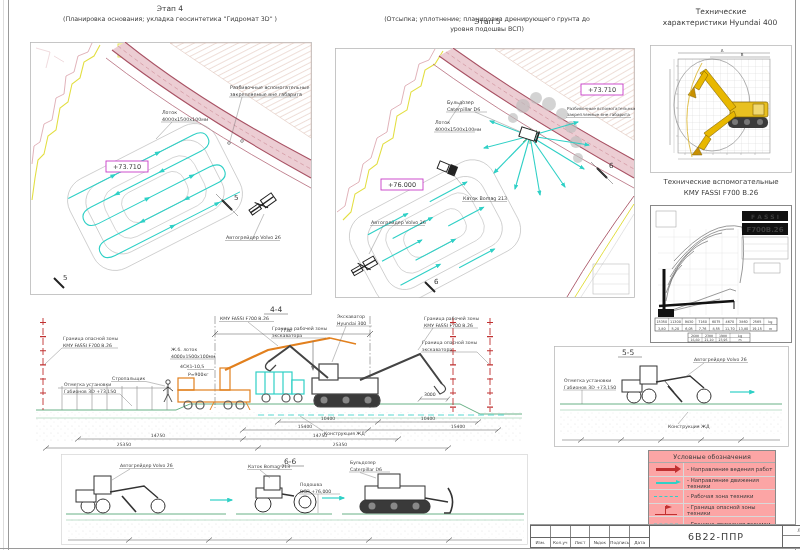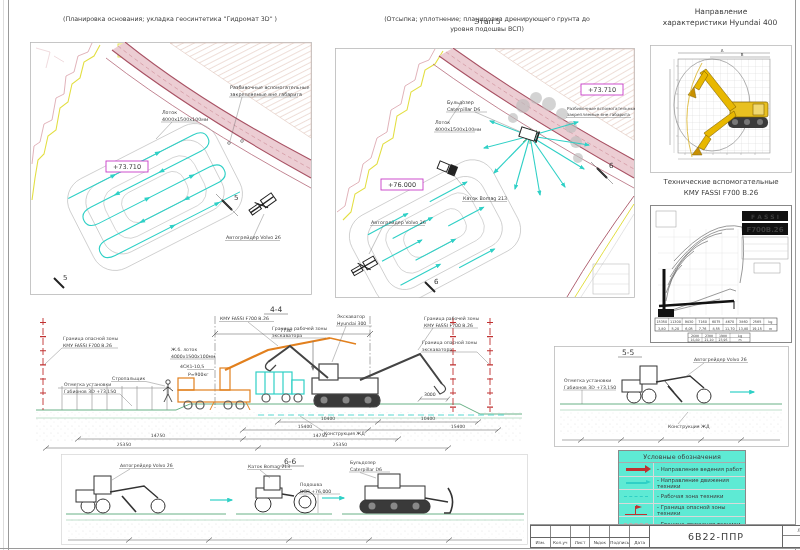--- a/index.html
+++ b/index.html
@@ -5,21 +5,21 @@
   html,body{margin:0;padding:0;background:#e8e8e8;}
   .sheet{position:relative;width:800px;height:550px;background:#ffffff;overflow:hidden;
          font-family:"DejaVu Sans",sans-serif;color:#3c3c3c;}
   .abs{position:absolute;}
   .ttl{font-size:7.5px;text-align:center;line-height:1.5;}
   .sub{font-size:6.3px;text-align:center;line-height:1.55;}
   svg text{font-family:"DejaVu Sans",sans-serif;fill:#3c3c3c;}
   .frame-line{position:absolute;background:#9a9a9a;}
   .frame-line.light{background:#dddddd;}
   
-  .legend{border:1px solid #8a8a8a;background:#5eead4;font-size:5.6px;}
+  .legend{border:1px solid #8a8a8a;background:#fca5a5;font-size:5.6px;margin-left:30px;}
   .legend .lg-title{text-align:center;font-size:6.4px;padding:2px 0 1px;}
   .legend .lg-grid{border-top:1px solid #aaa;}
   .lg-row{display:flex;align-items:center;height:12.6px;border-bottom:1px solid #d9d9d9;}
   .lg-row:last-child{border-bottom:none;}
   .lg-sym{width:34px;display:flex;justify-content:center;align-items:center;flex:0 0 34px;border-right:1px solid #d9d9d9;height:100%;}
   .lg-txt{padding-left:3px;font-size:5.4px;}
   .arr-red{width:20px;height:3px;background:#c03030;position:relative;}
   .arr-red:after{content:"";position:absolute;right:-5px;top:-2.5px;border-left:6px solid #c03030;border-top:4px solid transparent;border-bottom:4px solid transparent;}
   .arr-cyan{width:20px;height:1.5px;background:#2fd0c6;position:relative;}
   .arr-cyan:after{content:"";position:absolute;right:-5px;top:-2px;border-left:5px solid #2fd0c6;border-top:2.8px solid transparent;border-bottom:2.8px solid transparent;}
@@ -44,27 +44,28 @@
 </head>
 <body>
 
 <div class="sheet">
 
   <div class="frame-line light" style="left:3px;top:0;width:1px;height:550px;"></div>
   <div class="frame-line" style="left:8px;top:0;width:1px;height:550px;"></div>
   <div class="frame-line" style="left:795px;top:0;width:1px;height:550px;"></div>
   <div class="frame-line" style="left:0;top:548px;width:800px;height:1px;"></div>
 
+  <div class="abs ttl" style="left:30px;top:3px;width:280px;">Этап 4</div>
   <div class="abs sub" style="left:18px;top:14px;width:304px;">(Планировка основания; укладка геосинтетика "Гидромат 3D" )</div>
 
   <div class="abs ttl" style="left:340px;top:16px;width:295px;">Этап 5</div>
   <div class="abs sub" style="left:333px;top:14px;width:308px;">(Отсыпка; уплотнение; планировка дренирующего грунта до</div>
   <div class="abs sub" style="left:333px;top:24px;width:308px;">уровня подошвы ВСП)</div>
 
-  <div class="abs ttl" style="left:650px;top:6px;width:142px;">Направление</div>
+  <div class="abs ttl" style="left:650px;top:6px;width:142px;">Технические</div>
   <div class="abs ttl" style="left:640px;top:17px;width:160px;">характеристики Hyundai 400</div>
 
   <svg class="abs" style="left:30px;top:42px;" width="282" height="253" viewBox="0 0 282 253">
     <defs>
       <pattern id="hat4" width="5" height="5" patternUnits="userSpaceOnUse" patternTransform="rotate(63)">
         <line x1="0" y1="0" x2="0" y2="5" stroke="#cfa08e" stroke-width="0.7"></line>
       </pattern>
       <marker id="ac4" markerWidth="6" markerHeight="6" refX="4" refY="2" orient="auto">
         <path d="M0,0 L5,2 L0,4 Z" fill="#2fd0c6"></path>
       </marker>

